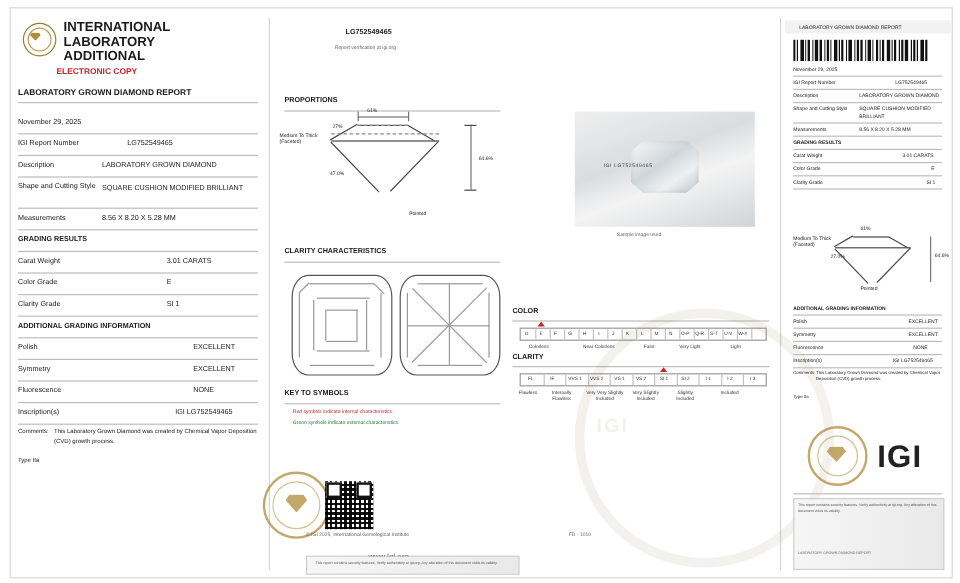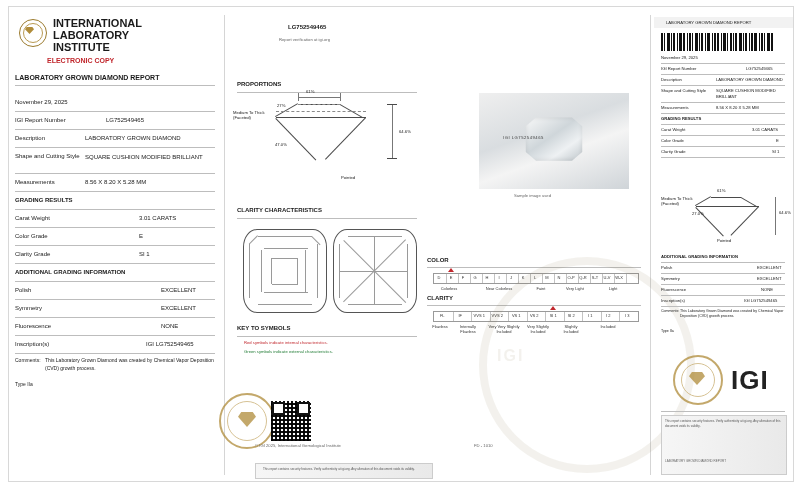--- a/index.html
+++ b/index.html
@@ -66,21 +66,21 @@
 <body>
 
 <div id="page">
  <div class="cert">
 
   <div class="logo-ring" style="left:10px;top:12px;">
     <div class="logo-gem" style="left:5px;top:7px;"></div>
   </div>
   <div class="t lg b" style="left:44px;top:10px;">INTERNATIONAL</div>
   <div class="t lg b" style="left:44px;top:22px;">LABORATORY</div>
-  <div class="t lg b" style="left:44px;top:34px;">INSTITUTE</div>
+  <div class="t lg b" style="left:44px;top:34px;">ADDITIONAL</div>
   <div class="t md b red" style="left:38px;top:50px;">ELECTRONIC COPY</div>
   <div class="t md b" style="left:6px;top:67px;">LABORATORY GROWN DIAMOND REPORT</div>
   <div class="rule" style="left:6px;top:78px;width:200px;"></div>
 
   <div class="t sm b" style="left:279px;top:17px;">LG752549465</div>
   <div class="t tiny gray" style="left:270px;top:30px;">Report verification at igi.org</div>
 
   <div class="hdr-band" style="left:645px;top:10px;width:139px;height:11px;"></div>
   <div class="t tiny" style="left:657px;top:13px;">LABORATORY GROWN DIAMOND REPORT</div>
 

